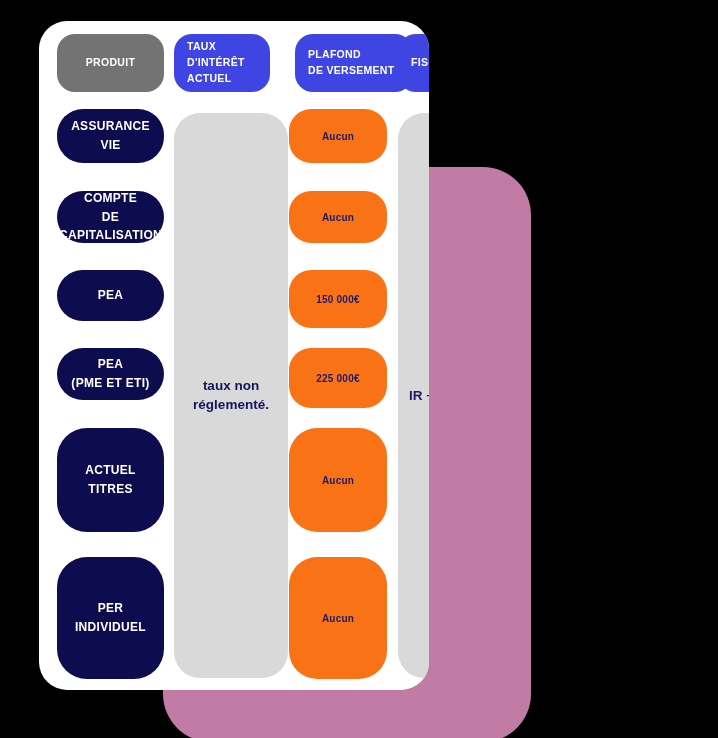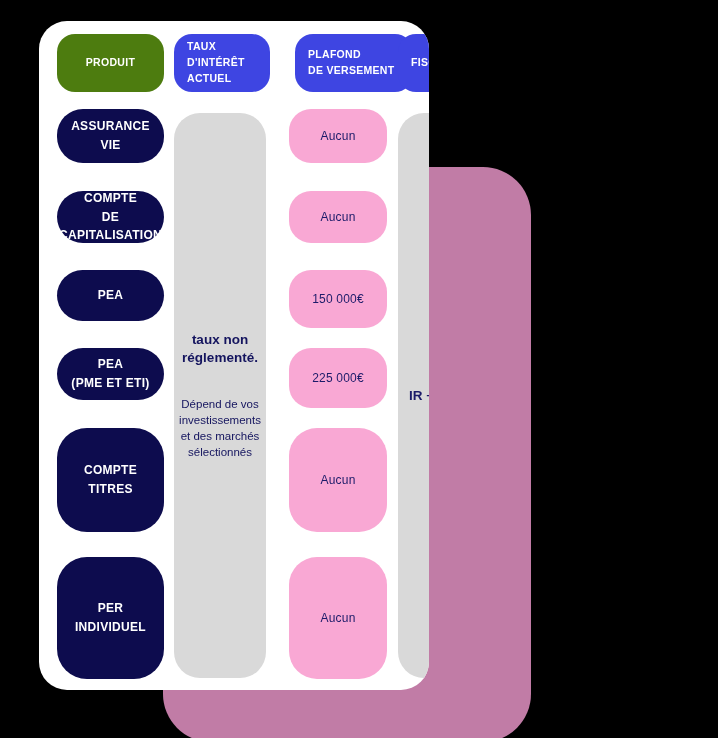--- a/index.html
+++ b/index.html
@@ -36,21 +36,21 @@
     position: absolute;
     top: 13px; height: 58px;
     border-radius: 18px;
     display: flex; align-items: center;
     color: #ffffff;
     font-weight: bold;
     font-size: 10.5px;
     letter-spacing: 0.3px;
     line-height: 1.5;
   }
-  .hpill.navy { background: #4d7c0f; justify-content: center; text-align: center; }
+  .hpill.navy { background: #737373; justify-content: center; text-align: center; }
   .hpill.blue { background: #3E45E2; justify-content: flex-start; text-align: left; padding-left: 13px; padding-right: 6px; }
   .h-produit  { left: 18px;  width: 107px; }
   .h-taux     { left: 135px; width: 96px; }
   .h-plafond  { left: 256px; width: 118px; }
   .h-fisc     { left: 359px; width: 104px; }
 
   
   .ppill {
     position: absolute;
     left: 18px; width: 107px;
@@ -69,42 +69,42 @@
   .p2 { top: 170px; height: 52px; }
   .p3 { top: 249px; height: 51px; }
   .p4 { top: 327px; height: 52px; }
   .p5 { top: 407px; height: 104px; border-radius: 30px; }
   .p6 { top: 536px; height: 122px; border-radius: 30px; }
 
   
   .taux-cell {
     position: absolute;
     left: 135px; top: 92px;
-    width: 92px; height: 565px;
+    width: 114px; height: 565px;
     background: #D9D9D9;
     border-radius: 26px;
     display: flex; flex-direction: column;
     align-items: center; justify-content: center;
     text-align: center;
     color: #14145E;
     padding: 0 6px;
   }
   .taux-title { font-weight: bold; font-size: 13.5px; line-height: 1.35; }
   .taux-desc  { font-size: 11.5px; line-height: 1.4; margin-top: 28px; }
 
   
   .vcell {
     position: absolute;
     left: 250px; width: 98px;
-    background: #f9a8d4;
+    background: #f97316;
     border-radius: 22px;
     display: flex; align-items: center; justify-content: center;
     color: #1B1B69;
-    font-weight: normal;
-    font-size: 12px;
+    font-weight: bold;
+    font-size: 10px;
     letter-spacing: 0.2px;
   }
   .v1 { top: 88px;  height: 54px; }
   .v2 { top: 170px; height: 52px; }
   .v3 { top: 249px; height: 58px; }
   .v4 { top: 327px; height: 60px; }
   .v5 { top: 407px; height: 104px; border-radius: 28px; }
   .v6 { top: 536px; height: 122px; border-radius: 28px; }
 
   
@@ -135,26 +135,25 @@
 DE VERSEMENT</div>
   <div class="hpill blue h-fisc pre">FISC</div>
 
   <div class="ppill p1 pre">ASSURANCE VIE</div>
   <div class="ppill p2 pre">COMPTE
 DE
 CAPITALISATION</div>
   <div class="ppill p3 pre">PEA</div>
   <div class="ppill p4 pre">PEA
 (PME ET ETI)</div>
-  <div class="ppill p5 pre">COMPTE TITRES</div>
+  <div class="ppill p5 pre">ACTUEL TITRES</div>
   <div class="ppill p6 pre">PER INDIVIDUEL</div>
 
   <div class="taux-cell">
     <div class="taux-title">taux non réglementé.</div>
-    <div class="taux-desc">Dépend de vos investissements et des marchés sélectionnés</div>
   </div>
 
   <div class="vcell v1">Aucun</div>
   <div class="vcell v2">Aucun</div>
   <div class="vcell v3">150 000€</div>
   <div class="vcell v4">225 000€</div>
   <div class="vcell v5">Aucun</div>
   <div class="vcell v6">Aucun</div>
 
   <div class="fisc-cell">

